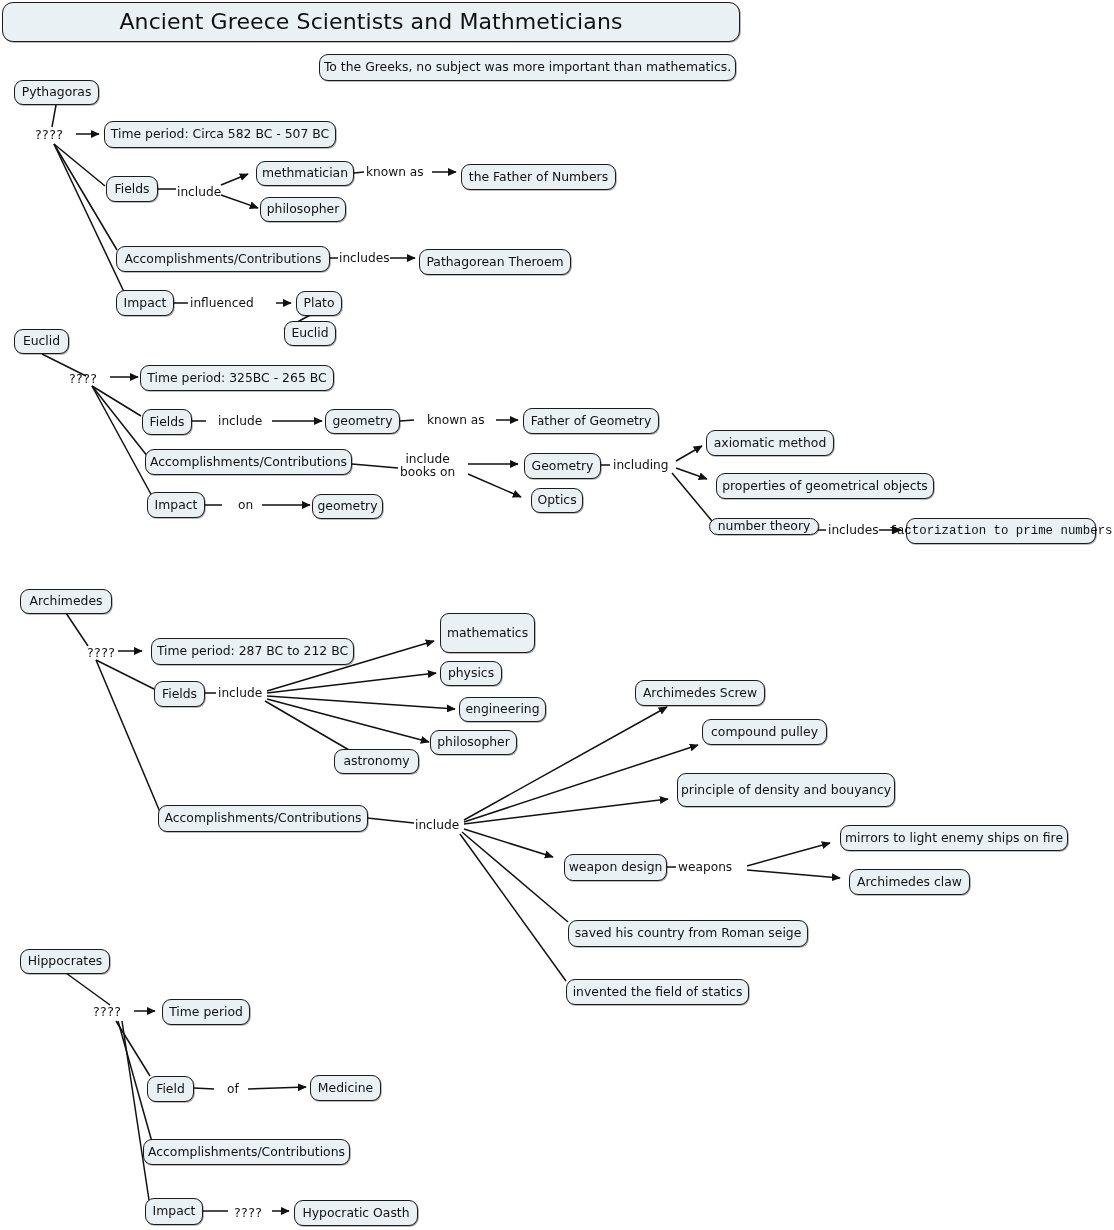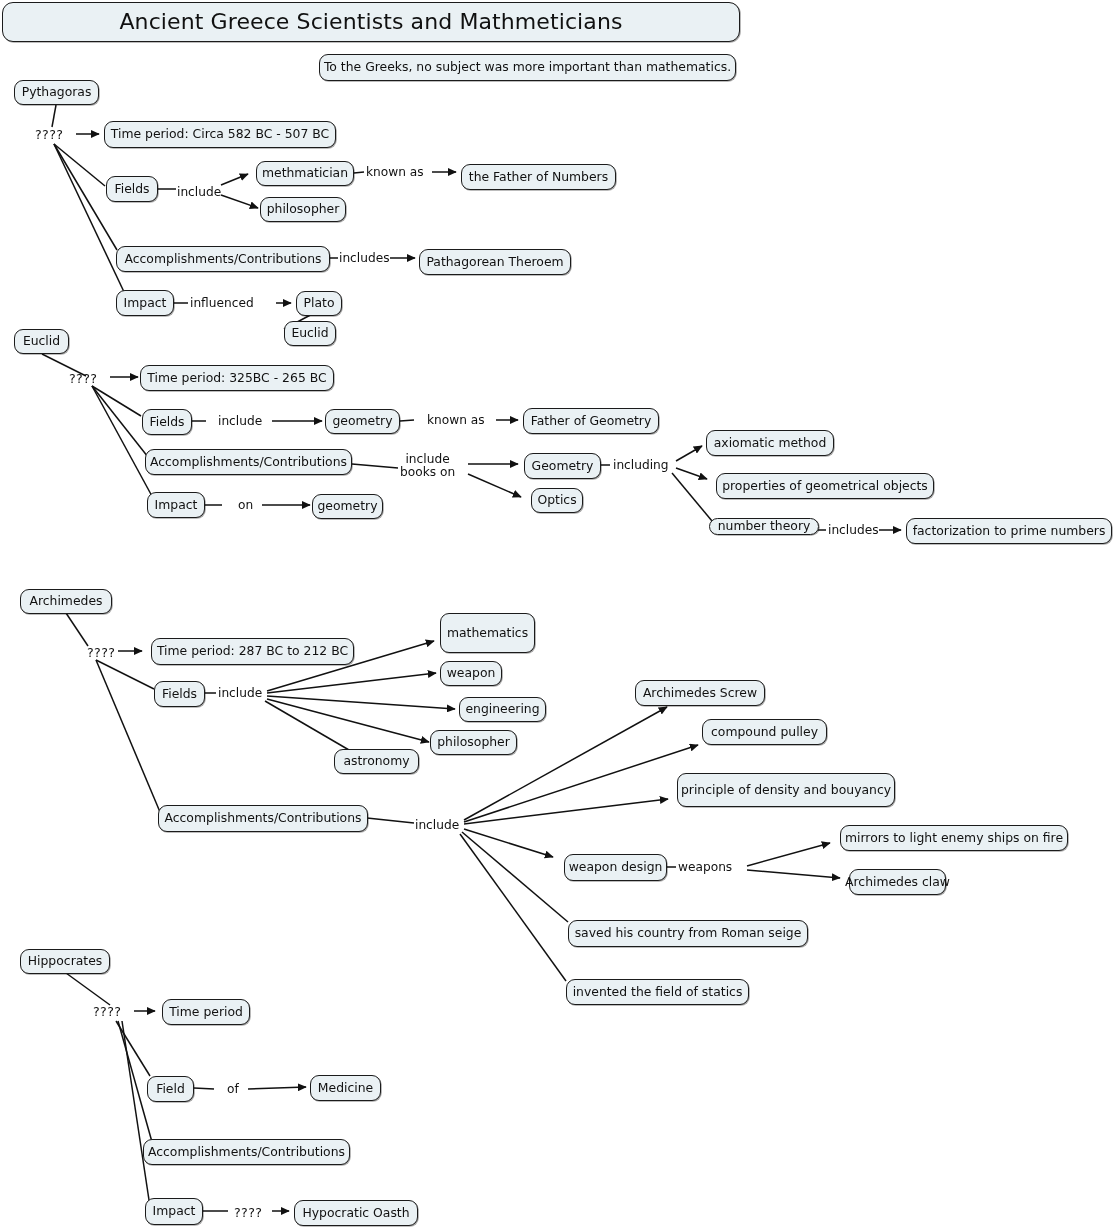--- a/index.html
+++ b/index.html
@@ -208,53 +208,53 @@
   <div class="link-label" style="left:400px; top:453px; text-align:center;">include
 books on</div>
   <div class="node" style="left:524px; top:453px; width:77px; height:26px;">Geometry</div>
   <div class="node" style="left:531px; top:488px; width:52px; height:25px;">Optics</div>
 
   <div class="link-label" style="left:613px; top:459px;">including</div>
   <div class="node" style="left:706px; top:430px; width:128px; height:26px;">axiomatic method</div>
   <div class="node" style="left:716px; top:473px; width:218px; height:26px;">properties of geometrical objects</div>
   <div class="node" style="left:709px; top:518px; width:110px; height:17px;">number theory</div>
   <div class="link-label" style="left:828px; top:524px;">includes</div>
-  <div class="node" style="left:906px; top:518px; width:206px; height:26px;">factorization to prime numbers</div>
+  <div class="node" style="left:906px; top:518px; width:190px; height:26px;font-family:Liberation Mono, monospace;">factorization to prime numbers</div>
 
   <div class="node" style="left:147px; top:492px; width:58px; height:26px;">Impact</div>
   <div class="link-label" style="left:238px; top:499px;">on</div>
   <div class="node" style="left:312px; top:494px; width:71px; height:25px;">geometry</div>
 
   <div class="node" style="left:20px; top:589px; width:92px; height:25px;">Archimedes</div>
   <div class="hub-label" style="left:87px; top:645px;">????</div>
 
   <div class="node" style="left:151px; top:638px; width:203px; height:27px;">Time period: 287 BC to 212 BC</div>
 
   <div class="node" style="left:154px; top:681px; width:51px; height:26px;">Fields</div>
   <div class="link-label" style="left:218px; top:687px;">include</div>
 
   <div class="node" style="left:440px; top:613px; width:95px; height:40px;">mathematics</div>
-  <div class="node" style="left:440px; top:661px; width:62px; height:25px;">weapon</div>
+  <div class="node" style="left:440px; top:661px; width:62px; height:25px;">physics</div>
   <div class="node" style="left:459px; top:697px; width:87px; height:25px;">engineering</div>
   <div class="node" style="left:430px; top:730px; width:87px; height:25px;">philosopher</div>
   <div class="node" style="left:334px; top:749px; width:85px; height:25px;">astronomy</div>
 
   <div class="node" style="left:158px; top:805px; width:210px; height:27px;">Accomplishments/Contributions</div>
   <div class="link-label" style="left:415px; top:819px;">include</div>
 
   <div class="node" style="left:635px; top:680px; width:130px; height:26px;">Archimedes Screw</div>
   <div class="node" style="left:702px; top:719px; width:125px; height:26px;">compound pulley</div>
   <div class="node" style="left:677px; top:773px; width:218px; height:34px;">principle of density and bouyancy</div>
   <div class="node" style="left:564px; top:854px; width:103px; height:27px;">weapon design</div>
   <div class="node" style="left:568px; top:920px; width:240px; height:27px;">saved his country from Roman seige</div>
   <div class="node" style="left:566px; top:979px; width:183px; height:26px;">invented the field of statics</div>
 
   <div class="link-label" style="left:678px; top:861px;">weapons</div>
   <div class="node" style="left:840px; top:825px; width:228px; height:26px;">mirrors to light enemy ships on fire</div>
-  <div class="node" style="left:849px; top:869px; width:97px; height:26px;">Archimedes claw</div>
+  <div class="node" style="left:849px; top:869px; width:121px; height:26px;">Archimedes claw</div>
 
   <div class="node" style="left:20px; top:949px; width:90px; height:25px;">Hippocrates</div>
   <div class="hub-label" style="left:93px; top:1004px;">????</div>
 
   <div class="node" style="left:162px; top:999px; width:88px; height:26px;">Time period</div>
 
   <div class="node" style="left:147px; top:1076px; width:47px; height:26px;">Field</div>
   <div class="link-label" style="left:227px; top:1083px;">of</div>
   <div class="node" style="left:310px; top:1075px; width:71px; height:26px;text-align:right;">Medicine</div>
 

